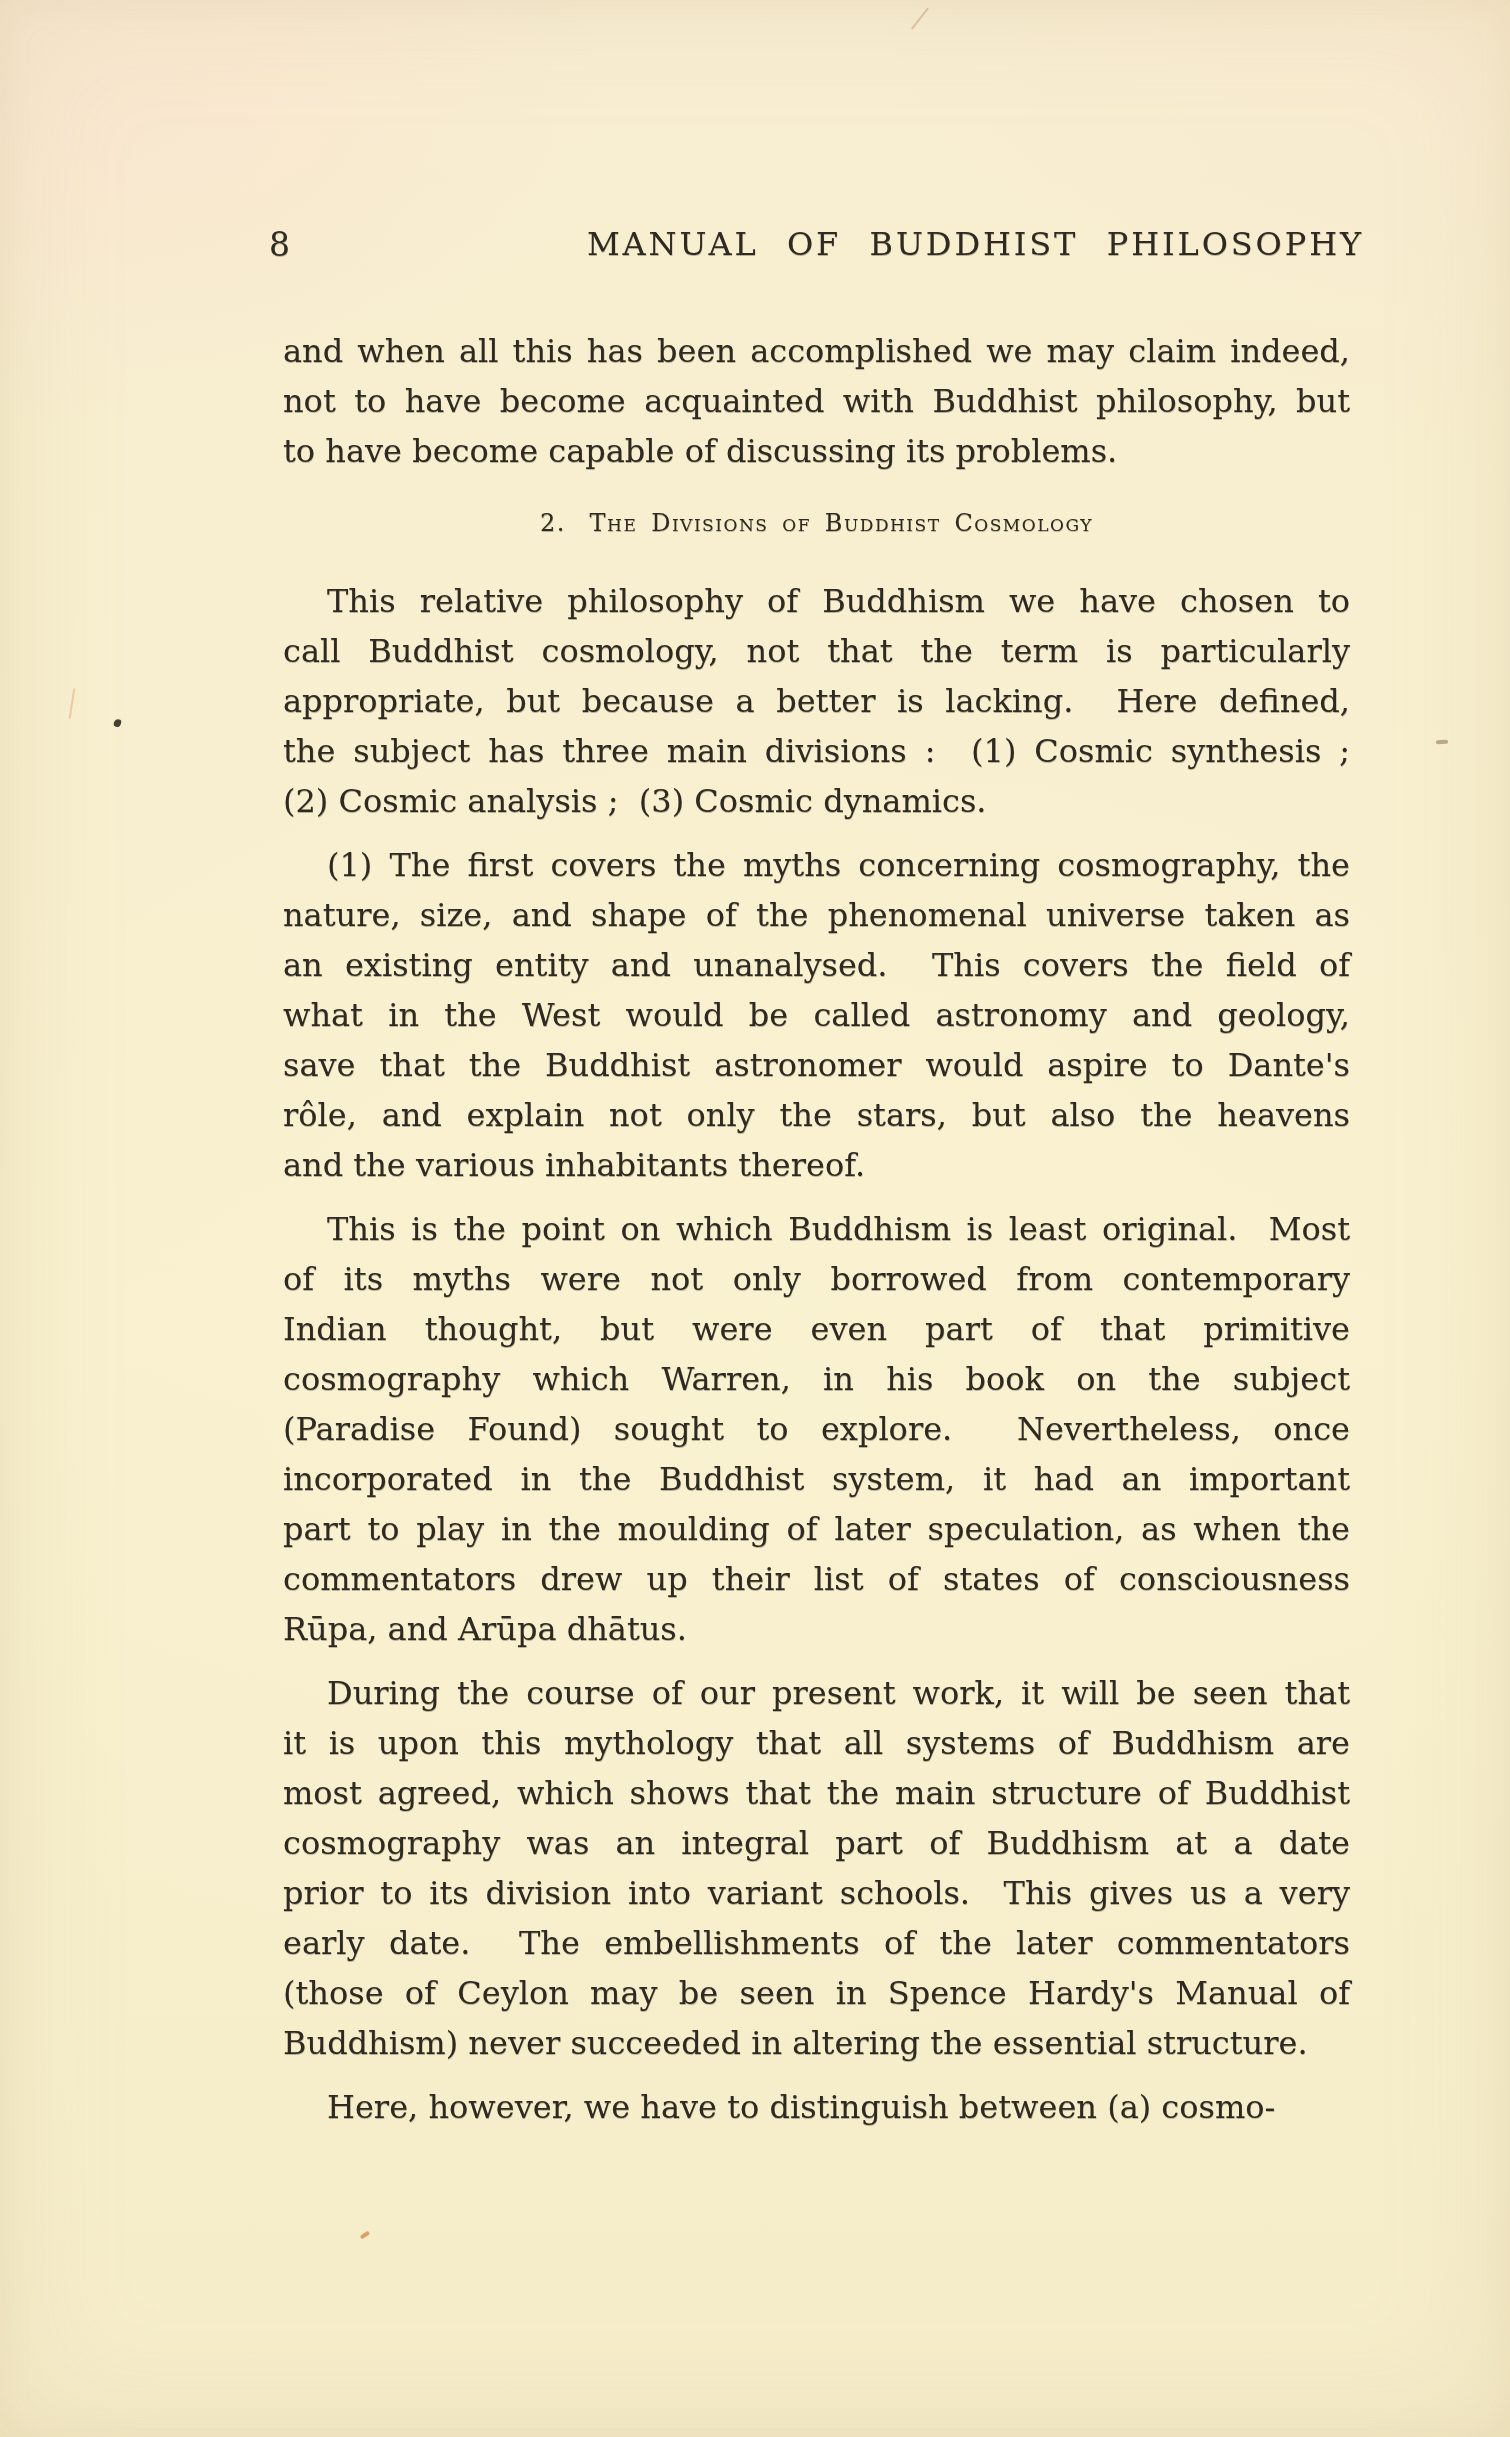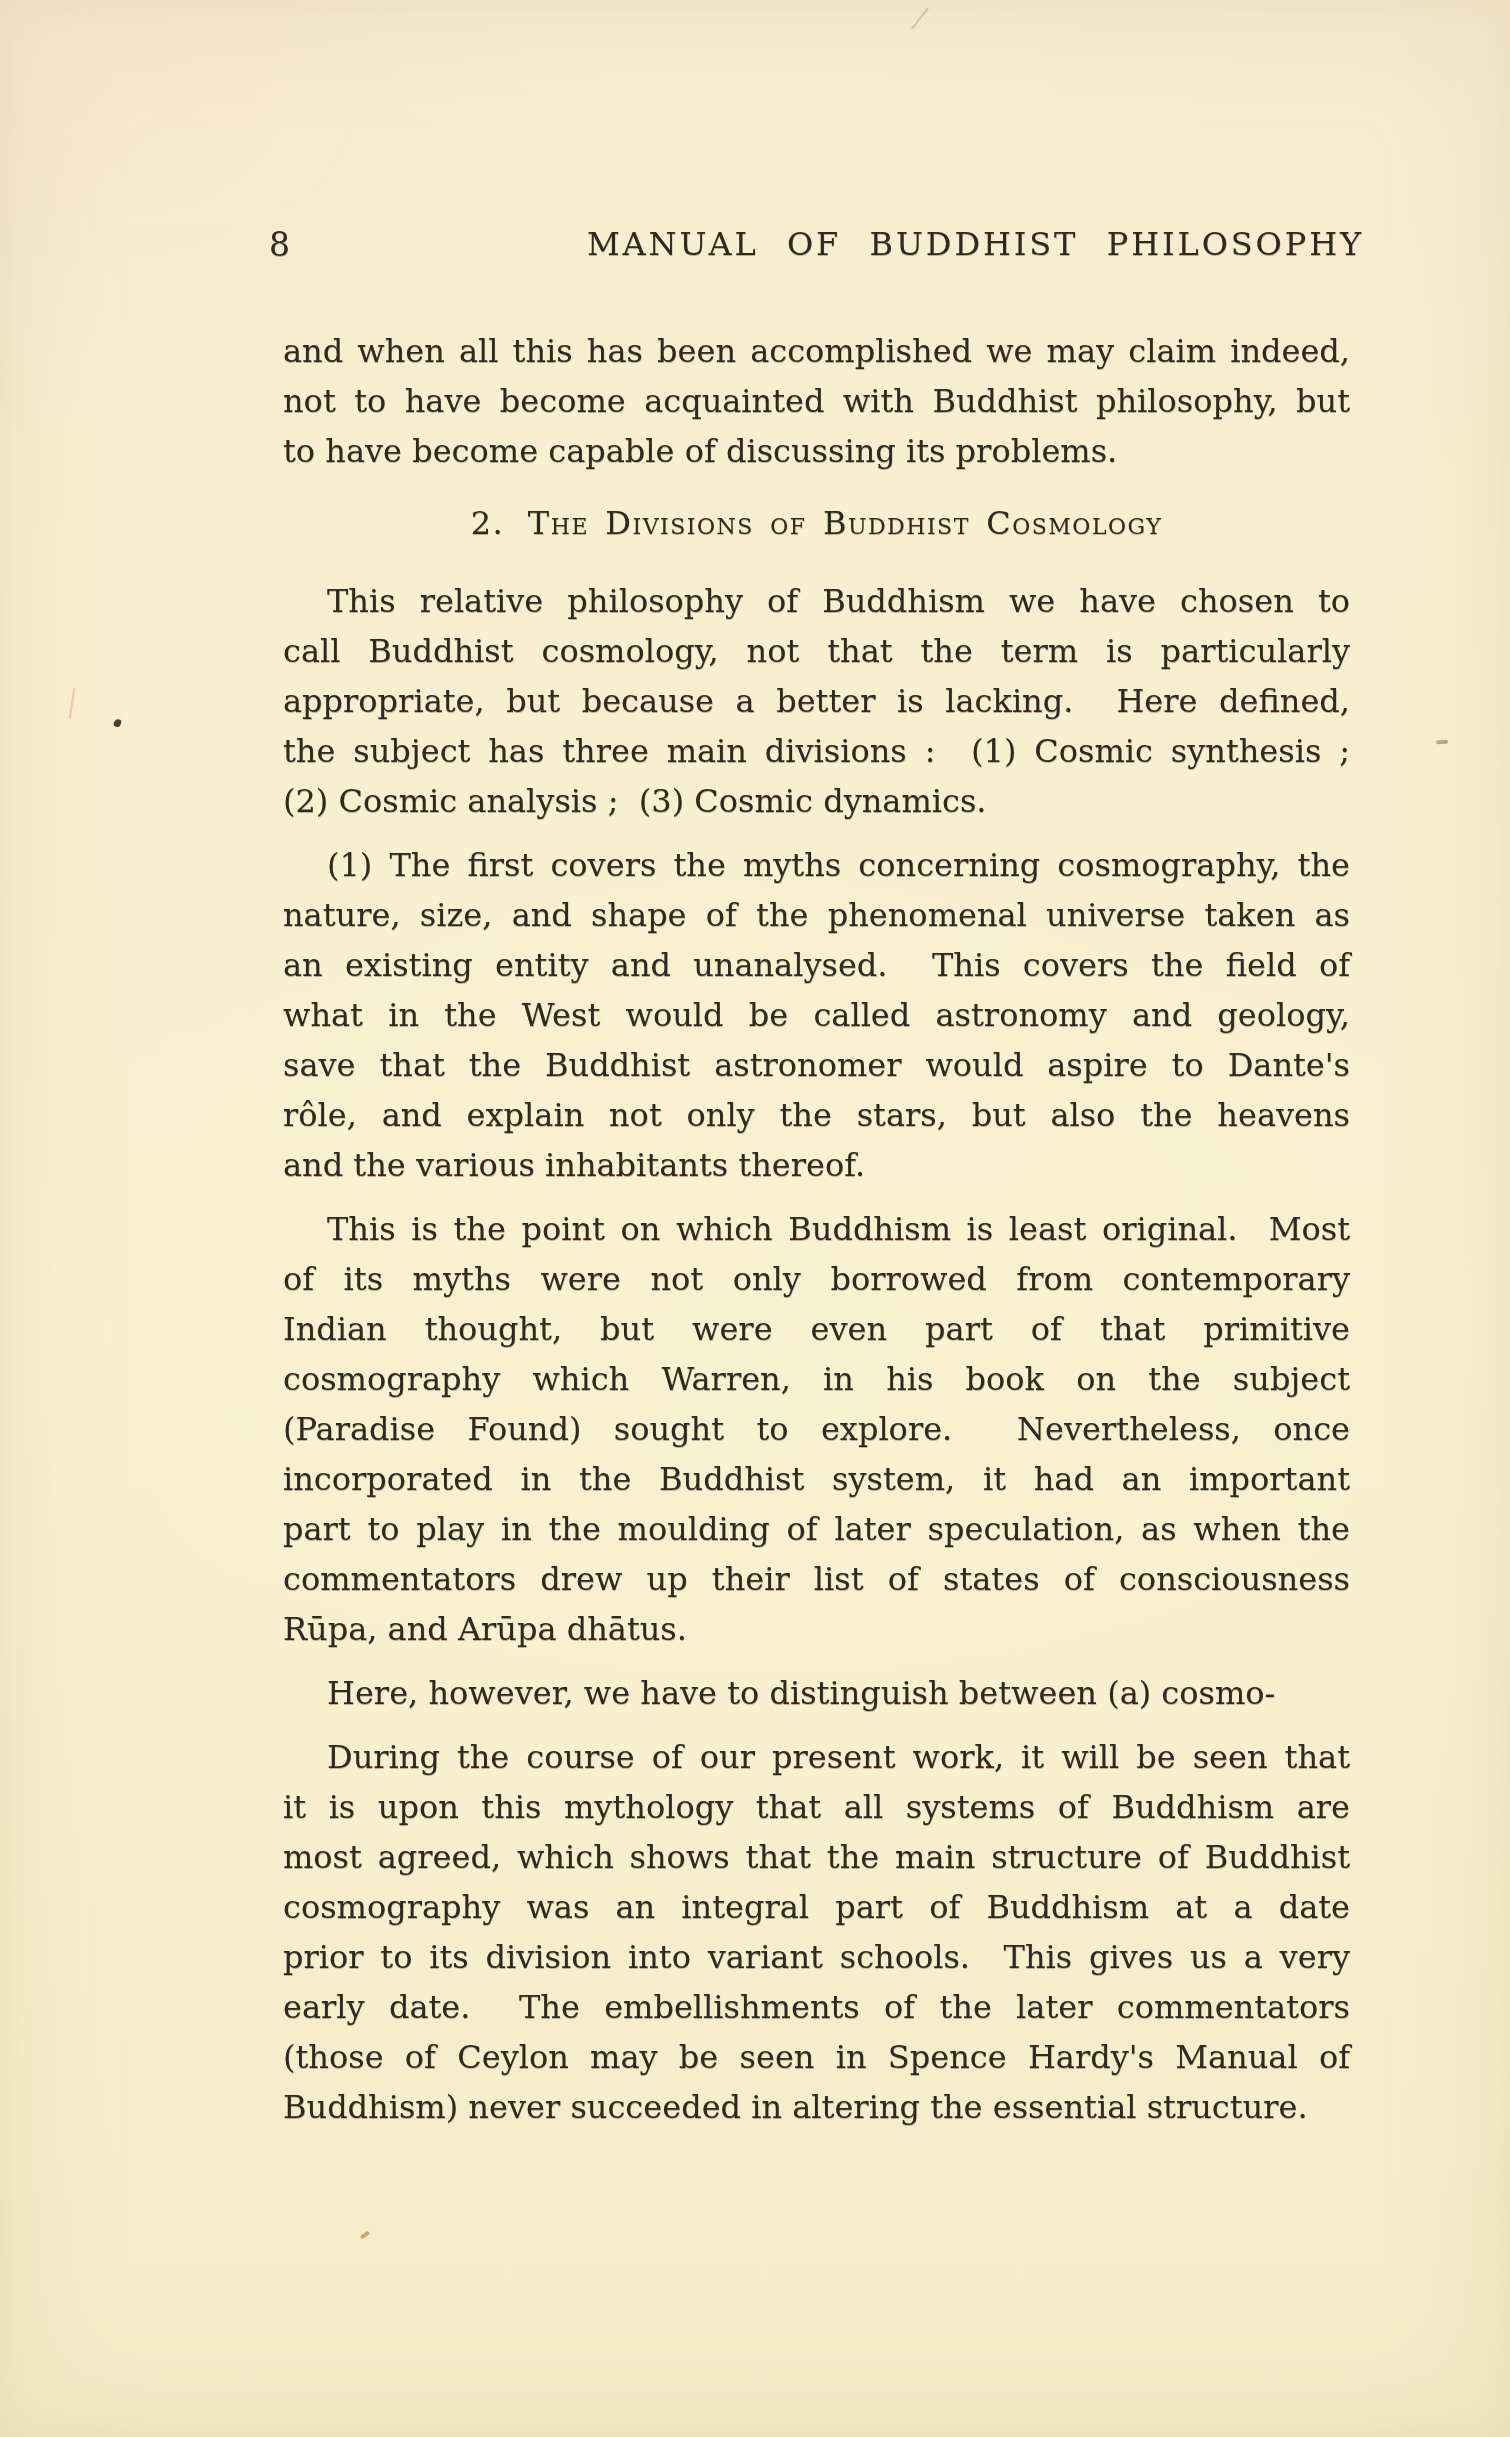--- a/index.html
+++ b/index.html
@@ -50,21 +50,21 @@
   .para { margin: 14px; }
   .line { white-space: pre-wrap; }
   .line.just { text-align: justify; text-align-last: justify; }
   .line.last { text-align: left; text-align-last: left; }
   .line.indent { text-indent: 44px; }
   .it { }
 
   .section-heading {
     margin-top: 22.4px; margin-bottom: 28px;
     line-height: 50px; text-align: center;
-    font-size: 32px;
+    font-size: 24px;
     font-variant: small-caps;
     letter-spacing: 1.5px; word-spacing: 4.7px;
   }
   .section-heading .sec-num { font-variant: normal; margin-right: 23.6px; }
 
   
   .speck { position: absolute; pointer-events: none; }
   .speck-dot {
     left: 114px; top: 719px; width: 6.5px; height: 7.7px;
     background: #332c22; border-radius: 60% 40% 55% 45%;
@@ -136,31 +136,31 @@
           <div class="line just"><span>of its myths were not only borrowed from contemporary</span></div>
           <div class="line just"><span>Indian thought, but were even part of that primitive</span></div>
           <div class="line just"><span>cosmography which Warren, in his book on the subject</span></div>
           <div class="line just"><span>(</span><span class="it">Paradise Found</span><span>) sought to explore.  Nevertheless, once</span></div>
           <div class="line just"><span>incorporated in the Buddhist system, it had an important</span></div>
           <div class="line just"><span>part to play in the moulding of later speculation, as when the</span></div>
           <div class="line just"><span>commentators drew up their list of states of consciousness</span></div>
           <div class="line last"><span>Rūpa, and Arūpa dhātus.</span></div>
         </div>
         <div class="para">
-          <div class="line last indent"><span>Here, however, we have to distinguish between (</span><span class="it">a</span><span>) cosmo-</span></div>
-        </div>
-        <div class="para">
           <div class="line just indent"><span>During the course of our present work, it will be seen that</span></div>
           <div class="line just"><span>it is upon this mythology that all systems of Buddhism are</span></div>
           <div class="line just"><span>most agreed, which shows that the main structure of Buddhist</span></div>
           <div class="line just"><span>cosmography was an integral part of Buddhism at a date</span></div>
           <div class="line just"><span>prior to its division into variant schools.  This gives us a very</span></div>
           <div class="line just"><span>early date.  The embellishments of the later commentators</span></div>
           <div class="line just"><span>(those of Ceylon may be seen in Spence Hardy's </span><span class="it">Manual of</span></div>
           <div class="line last"><span class="it">Buddhism</span><span>) never succeeded in altering the essential structure.</span></div>
+        </div>
+        <div class="para">
+          <div class="line last indent"><span>Here, however, we have to distinguish between (</span><span class="it">a</span><span>) cosmo-</span></div>
         </div>
       </div>
   </div>
 
   <div class="speck speck-dot"></div>
   <div class="speck speck-dash"></div>
   <div class="speck speck-fleck"></div>
   <div class="speck speck-fibre"></div>
   <div class="speck speck-scratch"></div>
 

